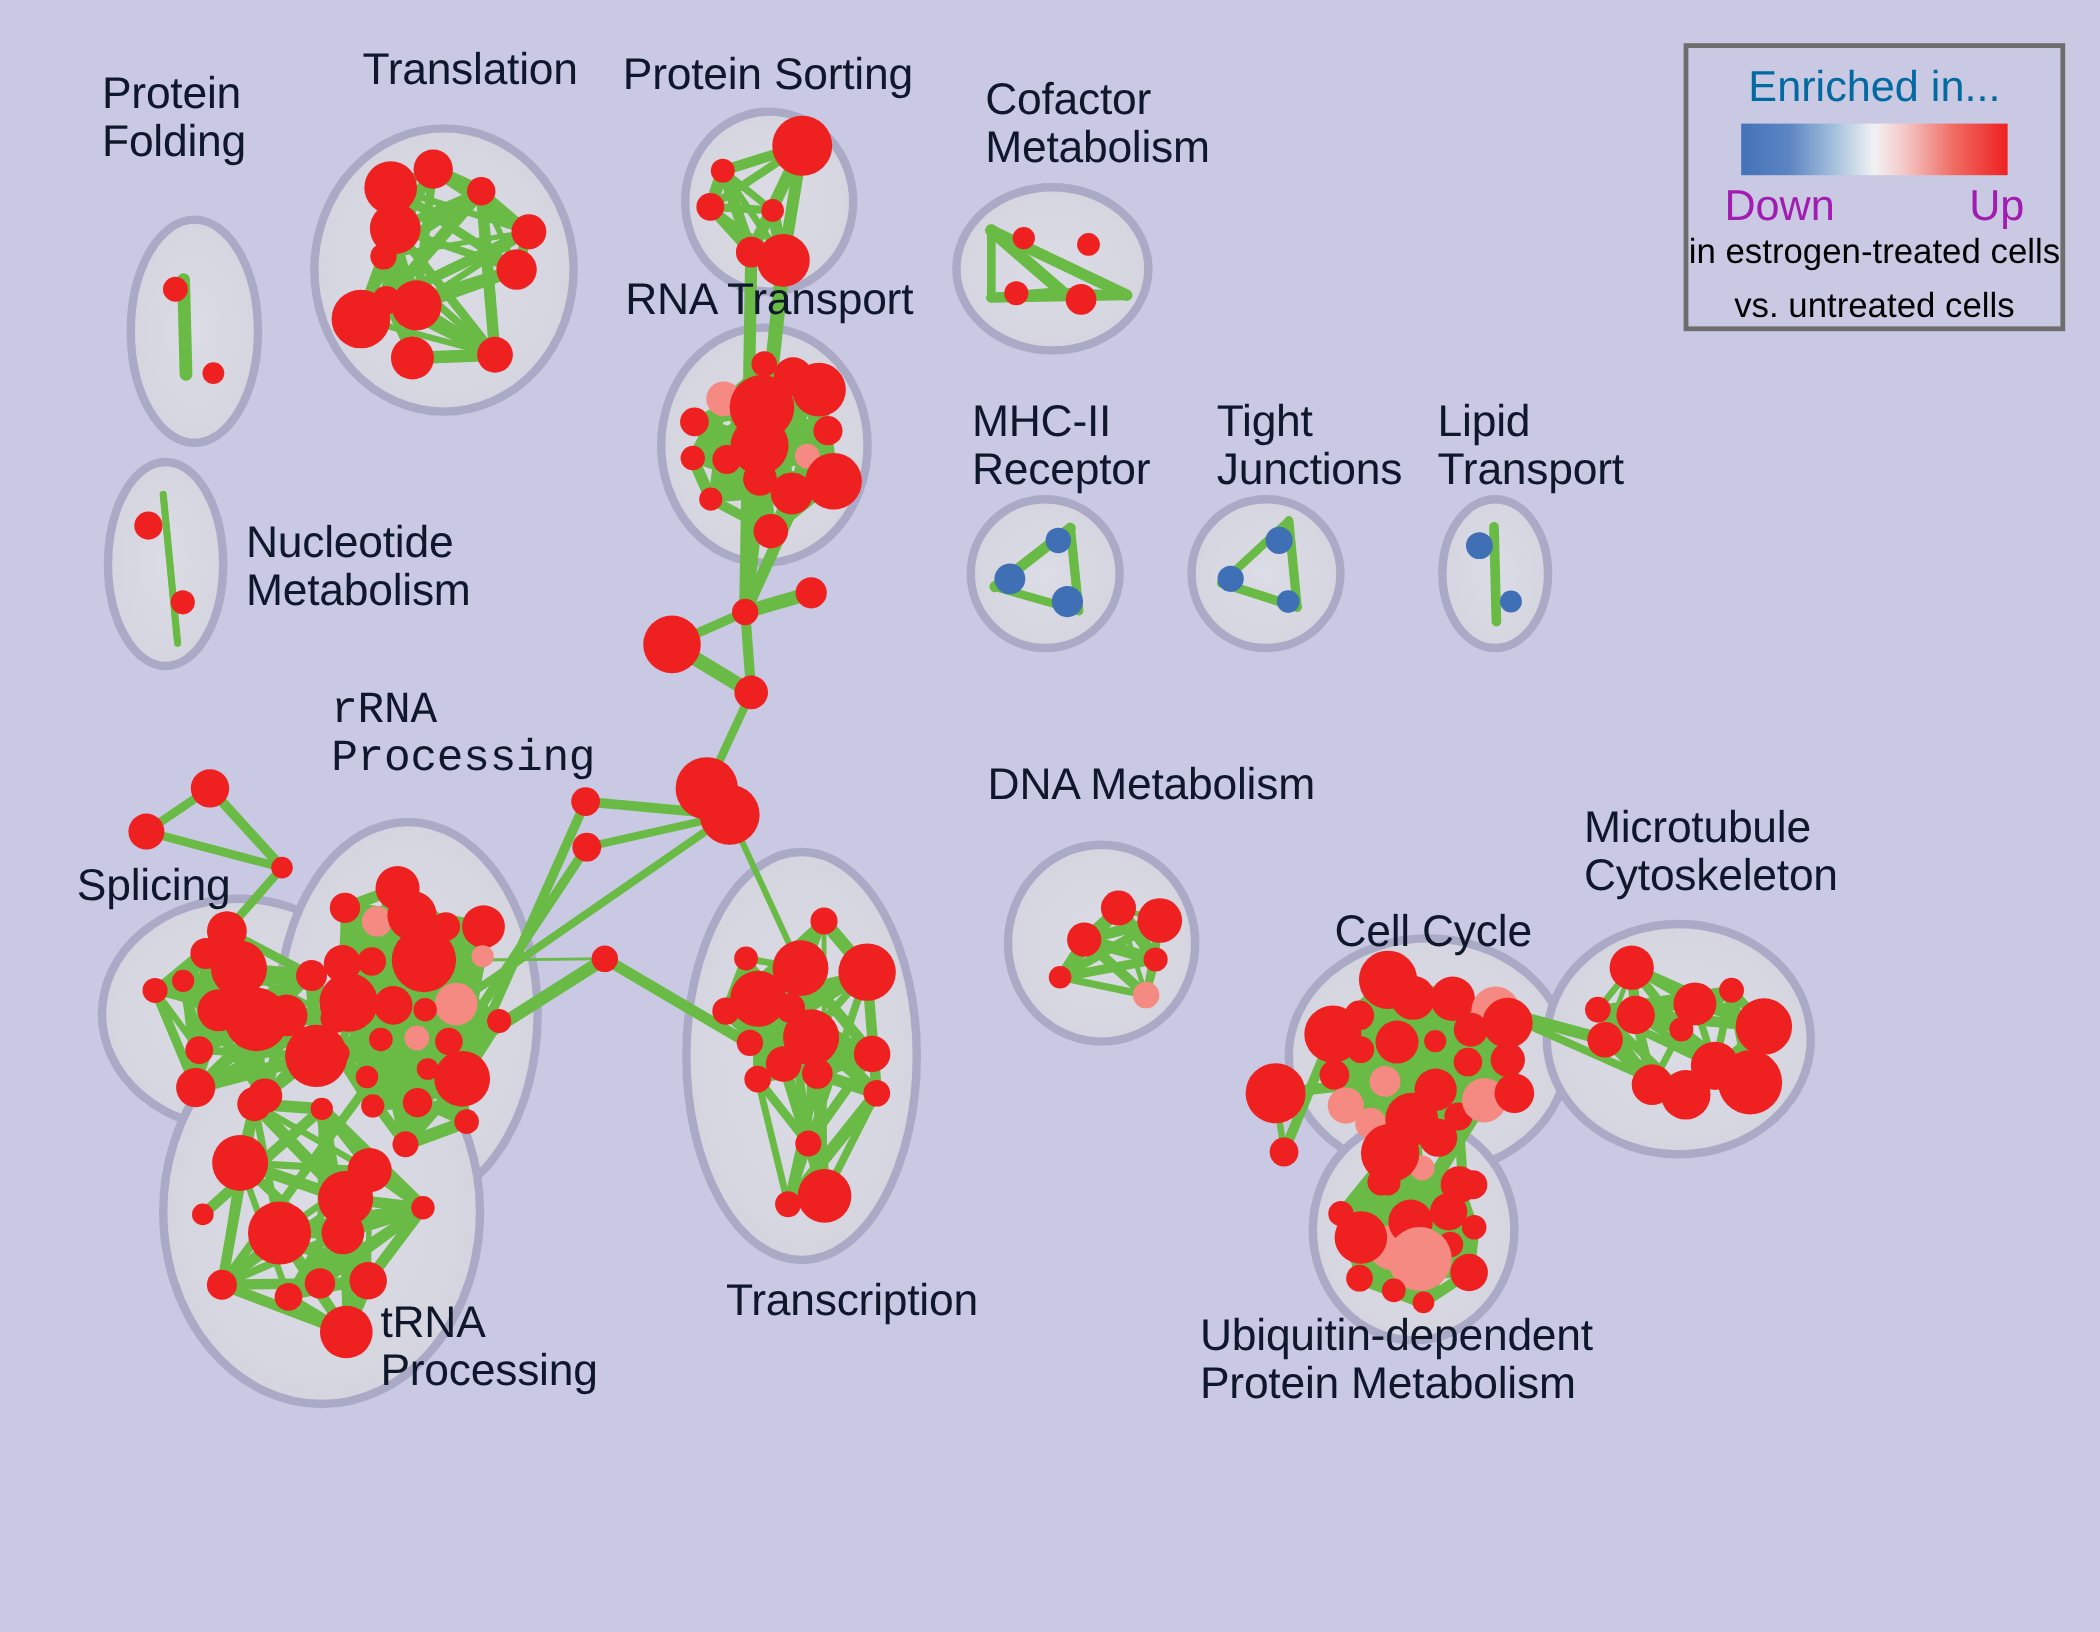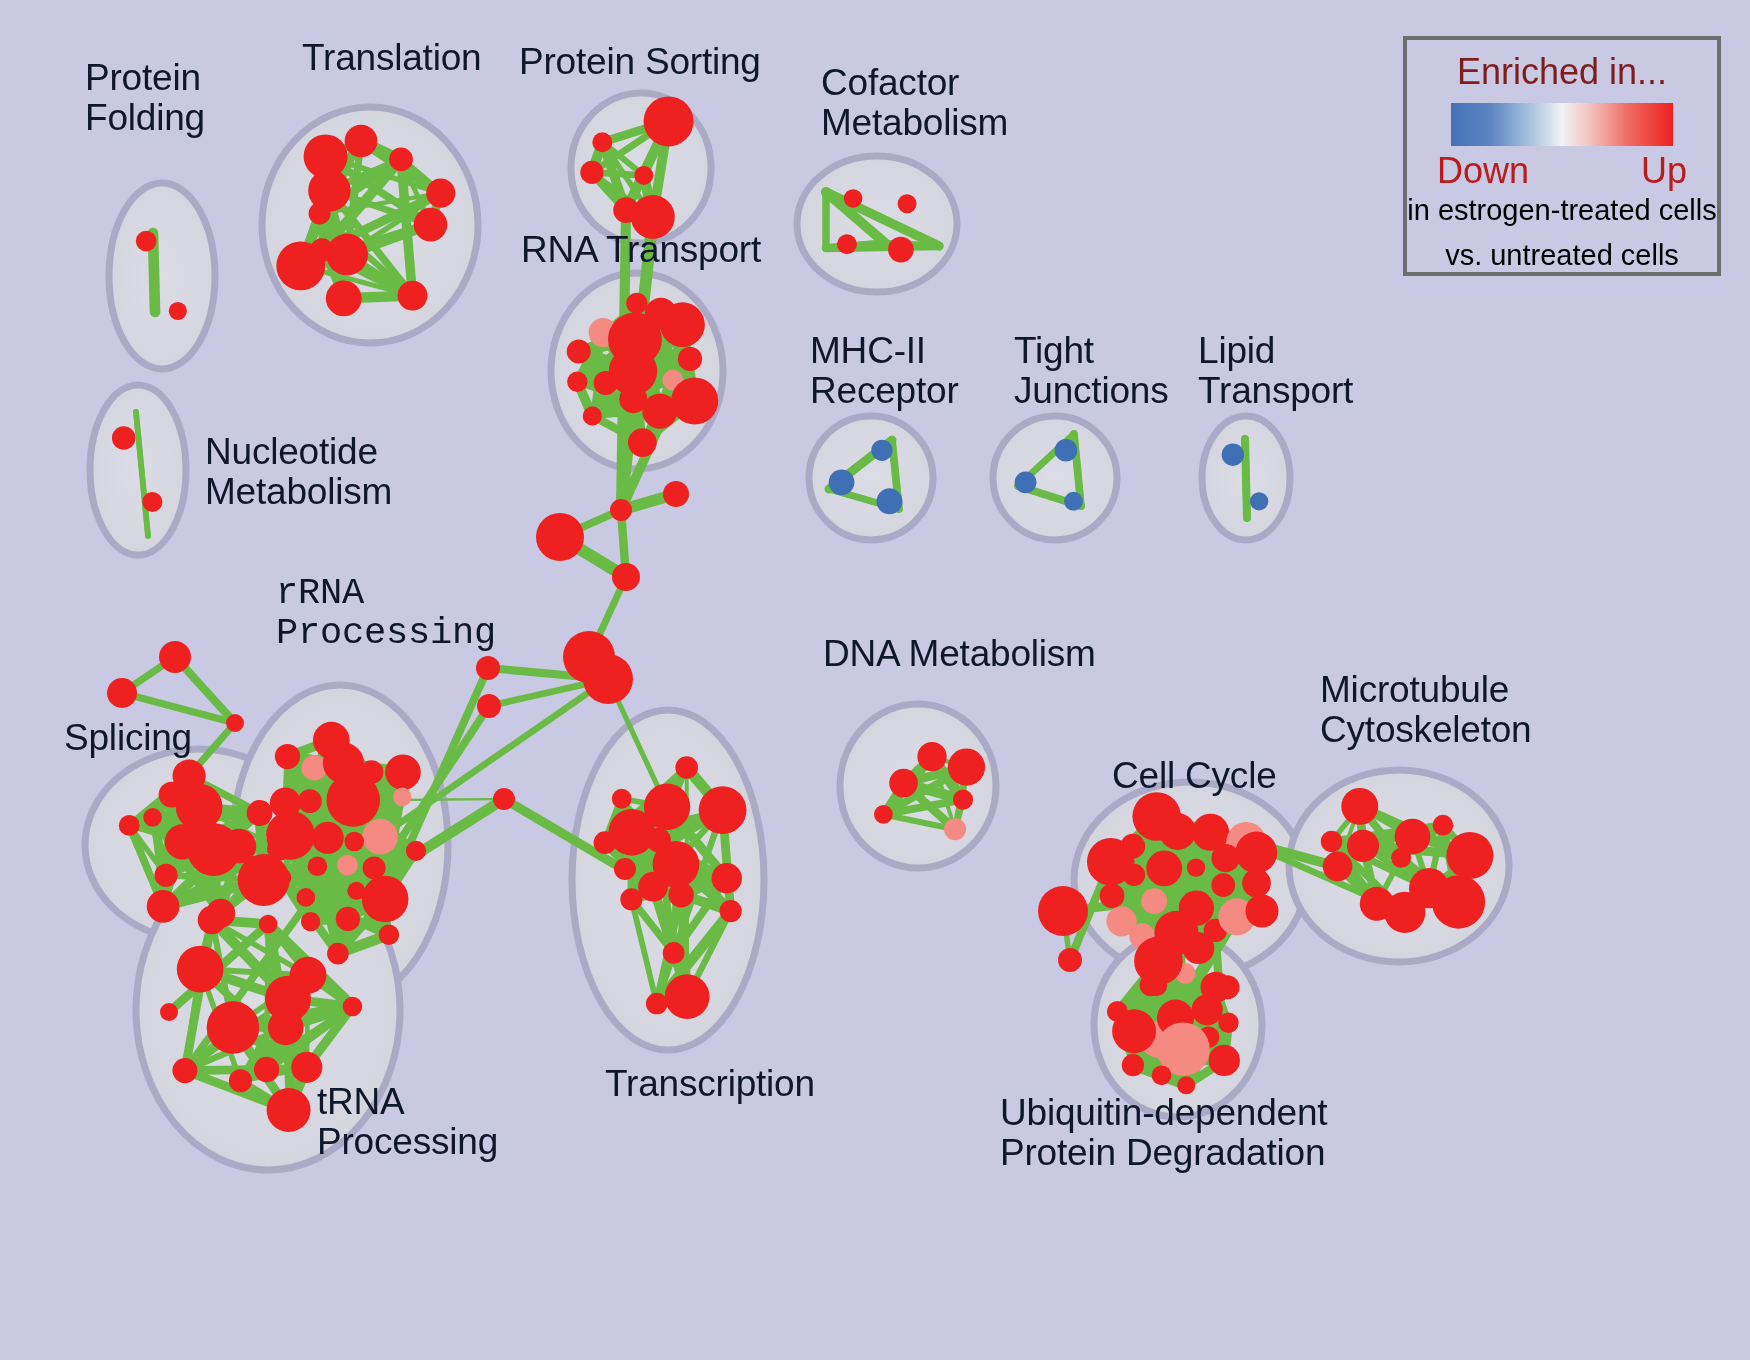--- a/index.html
+++ b/index.html
@@ -26,32 +26,32 @@
     position:absolute;
     left:1403px;top:36px;
     width:318px;height:240px;
     border:4px solid #6e6e6e;
     background:#c9c9e4;
     box-sizing:border-box;
     display:flex;flex-direction:column;align-items:center;
   }
   #legend-title{
     margin-top:11px;
-    font-size:36px;color:#7f1d1d;
+    font-size:36px;color:#0369a1;
     font-family:"Liberation Sans",sans-serif;
   }
   #legend-bar{
     margin-top:10px;
     width:222px;height:56px;
     background:linear-gradient(to right,#4472b8 0%,#5d85c2 18%,#a9c4de 36%,#f2f2f4 50%,#f3c5c3 62%,#ef6b62 80%,#ee2020 100%);
   }
   #legend-ends{
     width:250px;margin-top:4px;
     display:flex;justify-content:space-between;
-    font-size:36px;color:#b91c1c;
+    font-size:36px;color:#a21caf;
   }
   .legend-sub{
     font-size:29px;color:#000;margin-top:2px;text-align:left;
   }
   .legend-sub.s2{margin-top:12px;}
 </style>
 </head>
 <body>
 
 <div id="stage">
@@ -1244,21 +1244,21 @@
       <div class="clabel" style="left: 276px; top: 574px; font-family: Liberation Mono, monospace;">rRNA
 Processing</div>
       <div class="clabel" style="left: 317px; top: 1082px;">tRNA
 Processing</div>
       <div class="clabel" style="left: 605px; top: 1064px;">Transcription</div>
       <div class="clabel" style="left: 823px; top: 634px;">DNA Metabolism</div>
       <div class="clabel" style="left: 1112px; top: 756px;">Cell Cycle</div>
       <div class="clabel" style="left: 1320px; top: 670px;">Microtubule
 Cytoskeleton</div>
       <div class="clabel" style="left: 1000px; top: 1093px;">Ubiquitin-dependent
-Protein Degradation</div>
+Protein Metabolism</div>
     </div>
 
   <div id="legend">
     <div id="legend-title">Enriched in...</div>
     <div id="legend-bar"></div>
     <div id="legend-ends">
       <span>Down</span>
       <span>Up</span>
     </div>
     <div class="legend-sub">in estrogen-treated cells</div>

